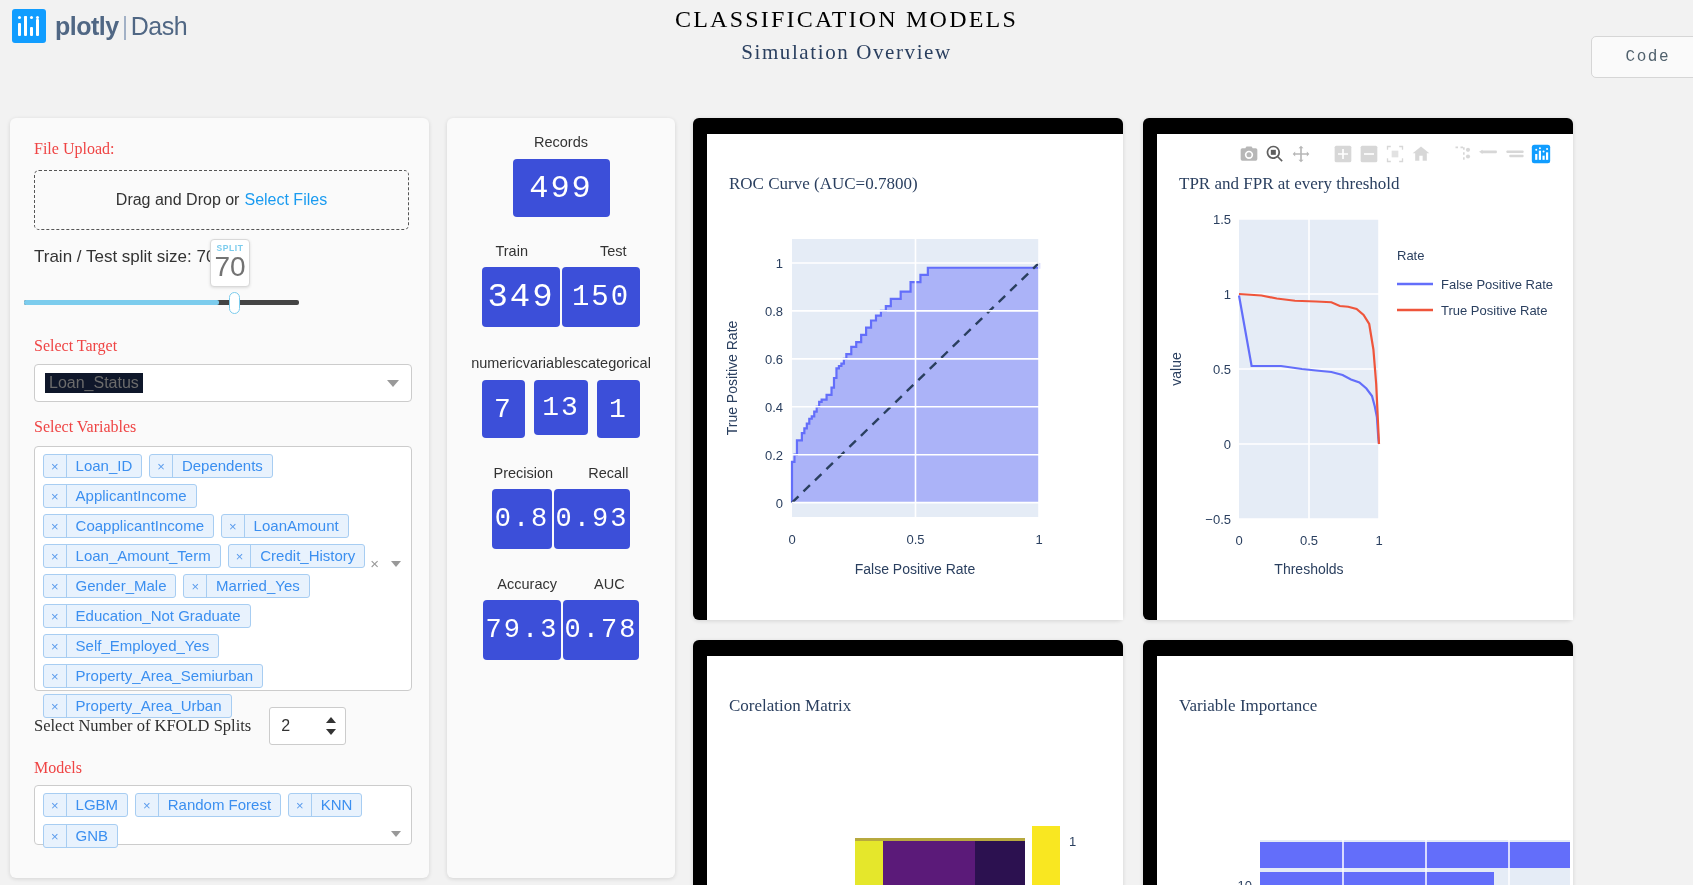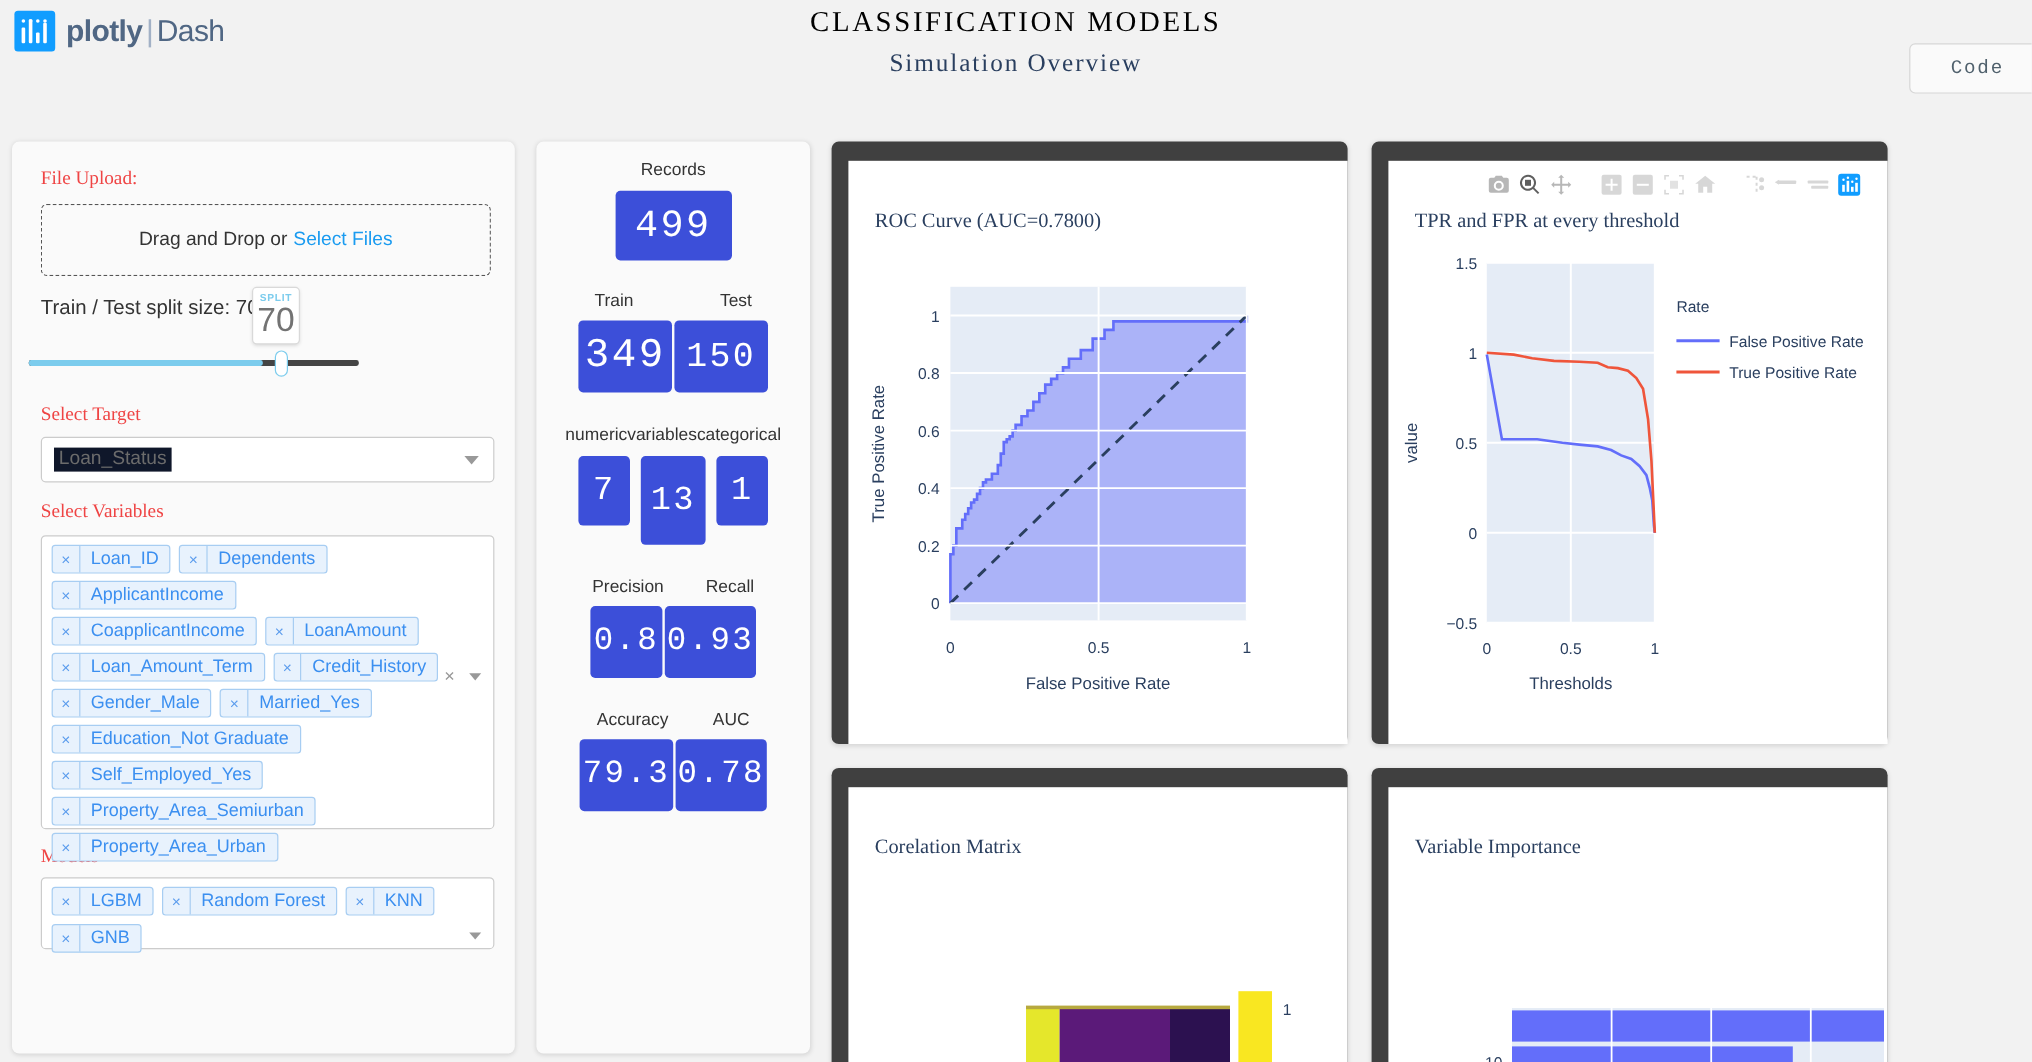--- a/index.html
+++ b/index.html
@@ -120,21 +120,21 @@
     background:#3c4fd9; border-radius:4px; color:#fff;
     font-family:"Liberation Mono", monospace; display:flex;
     align-items:center; justify-content:center; letter-spacing:2px;
   }
   .mrow { display:flex; justify-content:center; gap:9px; }
   .mlabrow { display:flex; justify-content:center; }
   .mlabrow span { font-size:14.5px; color:#333; }
 
   
   #charts { flex:1; display:flex; flex-wrap:wrap; gap:20px; align-content:flex-start; }
-  .chart-card { width:430px; height:502px; background:#404040; border-radius:6px;
+  .chart-card { width:430px; height:502px; background:#000000; border-radius:6px;
     box-shadow:0 1px 4px rgba(0,0,0,.13); padding:16px 0 0 14px; }
   .chart-inner { width:100%; height:100%; background:#fff; position:relative; }
   .chart-title { font-family:"Liberation Serif", serif; font-size:17px; color:#2a3f5f;
     position:absolute; left:22px; top:40px; white-space:nowrap; }
   .axis-title { font-size:14px; fill:#2a3f5f; font-family:"Liberation Sans", sans-serif; }
   .tick { font-size:13px; fill:#2a3f5f; font-family:"Liberation Sans", sans-serif; }
 
   #modebar { position:absolute; right:22px; top:10px; display:flex; gap:6px; align-items:center; }
   .mb-icon { width:20px; height:20px; opacity:.38; }
   .mb-icon.active { opacity:.85; }
@@ -254,20 +254,28 @@
             <span class="x">×</span>
             <span class="t">Property_Area_Urban</span>
           </div>
         </div>
       <div id="vars-ctrl">
         <span style="font-size:15px">×</span>
         <span class="caret2"></span>
       </div>
     </div>
 
+    <div id="kfold-row">
+      <div id="kfold-label">Select Number of KFOLD Splits</div>
+      <div id="kfold-input">
+        <span>2</span>
+        <span class="spin up"></span>
+        <span class="spin dn"></span>
+      </div>
+    </div>
 
     <div id="models-label" class="lbl">Models</div>
     <div id="models-box">
       <div id="models-inner" style="display:flex;gap:7px;flex-wrap:wrap">
           <div class="tag">
             <span class="x">×</span>
             <span class="t">LGBM</span>
           </div>
           <div class="tag">
             <span class="x">×</span>
@@ -302,21 +310,21 @@
       <div class="led" style="width:78px;height:60px;font-size:29px">150</div>
     </div>
 
     <div class="mlabrow" style="margin-top:28px; gap:0; justify-content:center">
       <span>numeric</span>
       <span>variables</span>
       <span>categorical</span>
     </div>
     <div class="mrow" style="margin-top:9px; gap:9px">
       <div class="led" style="width:43px;height:58px;font-size:28px">7</div>
-      <div class="led" style="width:54px;height:74px;font-size:28px">13</div>
+      <div class="led" style="width:54px;height:55px;font-size:28px">13</div>
       <div class="led" style="width:43px;height:58px;font-size:28px">1</div>
     </div>
 
     <div class="mlabrow" style="margin-top:27px; gap:35px">
       <span>Precision</span>
       <span>Recall</span>
     </div>
     <div class="mrow" style="margin-top:8px; gap:2px">
       <div class="led" style="width:60px;height:60px;font-size:27px">0.8</div>
       <div class="led" style="width:76px;height:60px;font-size:27px">0.93</div>

